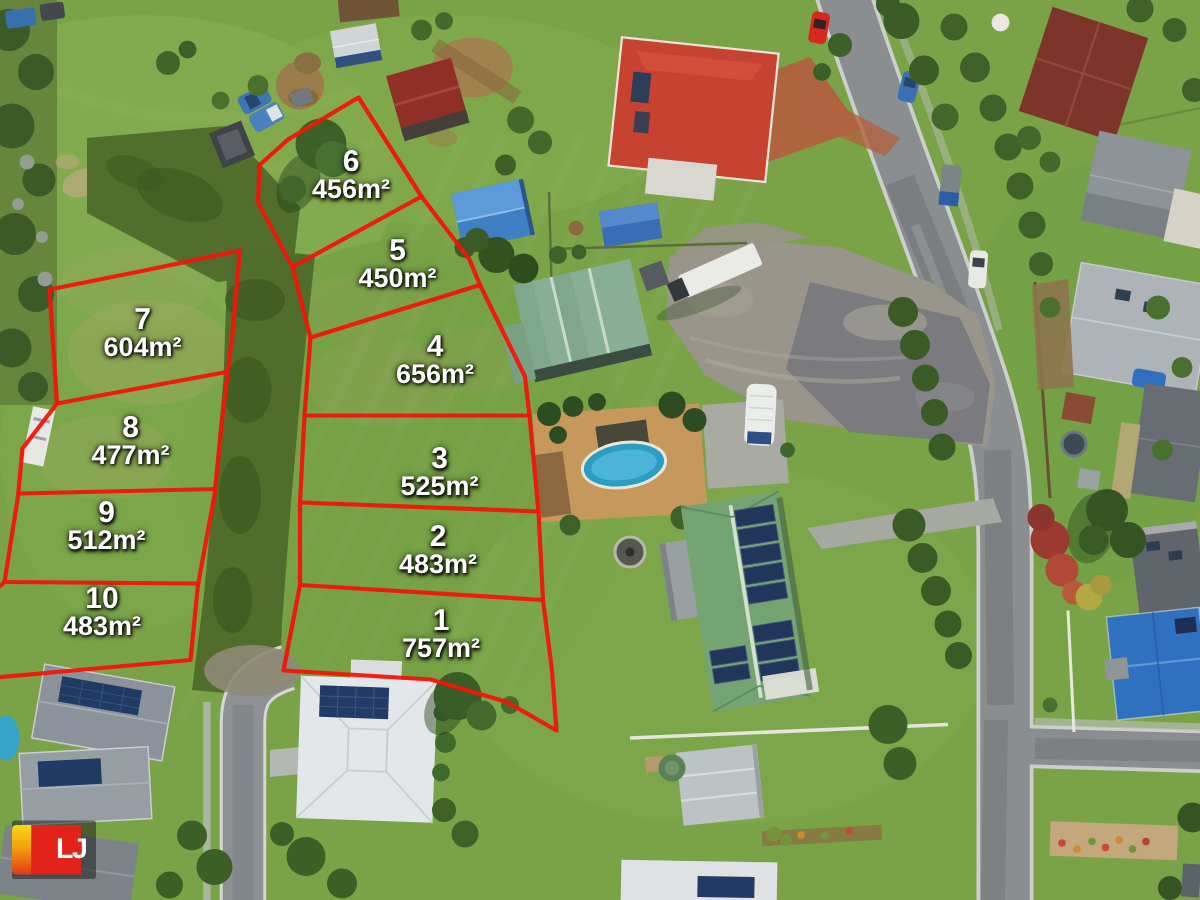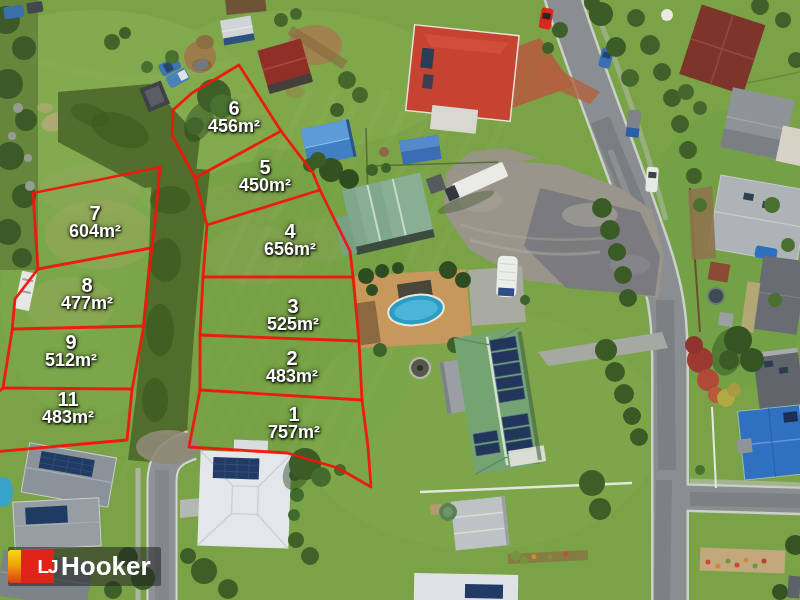--- a/index.html
+++ b/index.html
@@ -535,24 +535,23 @@
     </div>
   <div class="lot-label lot-pos-8">
     <div class="lot-num">8</div>
     <div class="lot-area">477m²</div>
     </div>
   <div class="lot-label lot-pos-9">
     <div class="lot-num">9</div>
     <div class="lot-area">512m²</div>
     </div>
   <div class="lot-label lot-pos-10">
-    <div class="lot-num">11</div>
+    <div class="lot-num">10</div>
     <div class="lot-area">483m²</div>
     </div>
 
   <div class="watermark" style="background: rgba(33, 33, 33, 0.55);">
     <div class="wm-stripe"></div>
     <div class="wm-square" style="background: rgb(226, 35, 26);">
       <span>LJ</span>
     </div>
-    <div class="wm-text">Hooker</div>
   </div>
 </div>
 
 </body></html>

